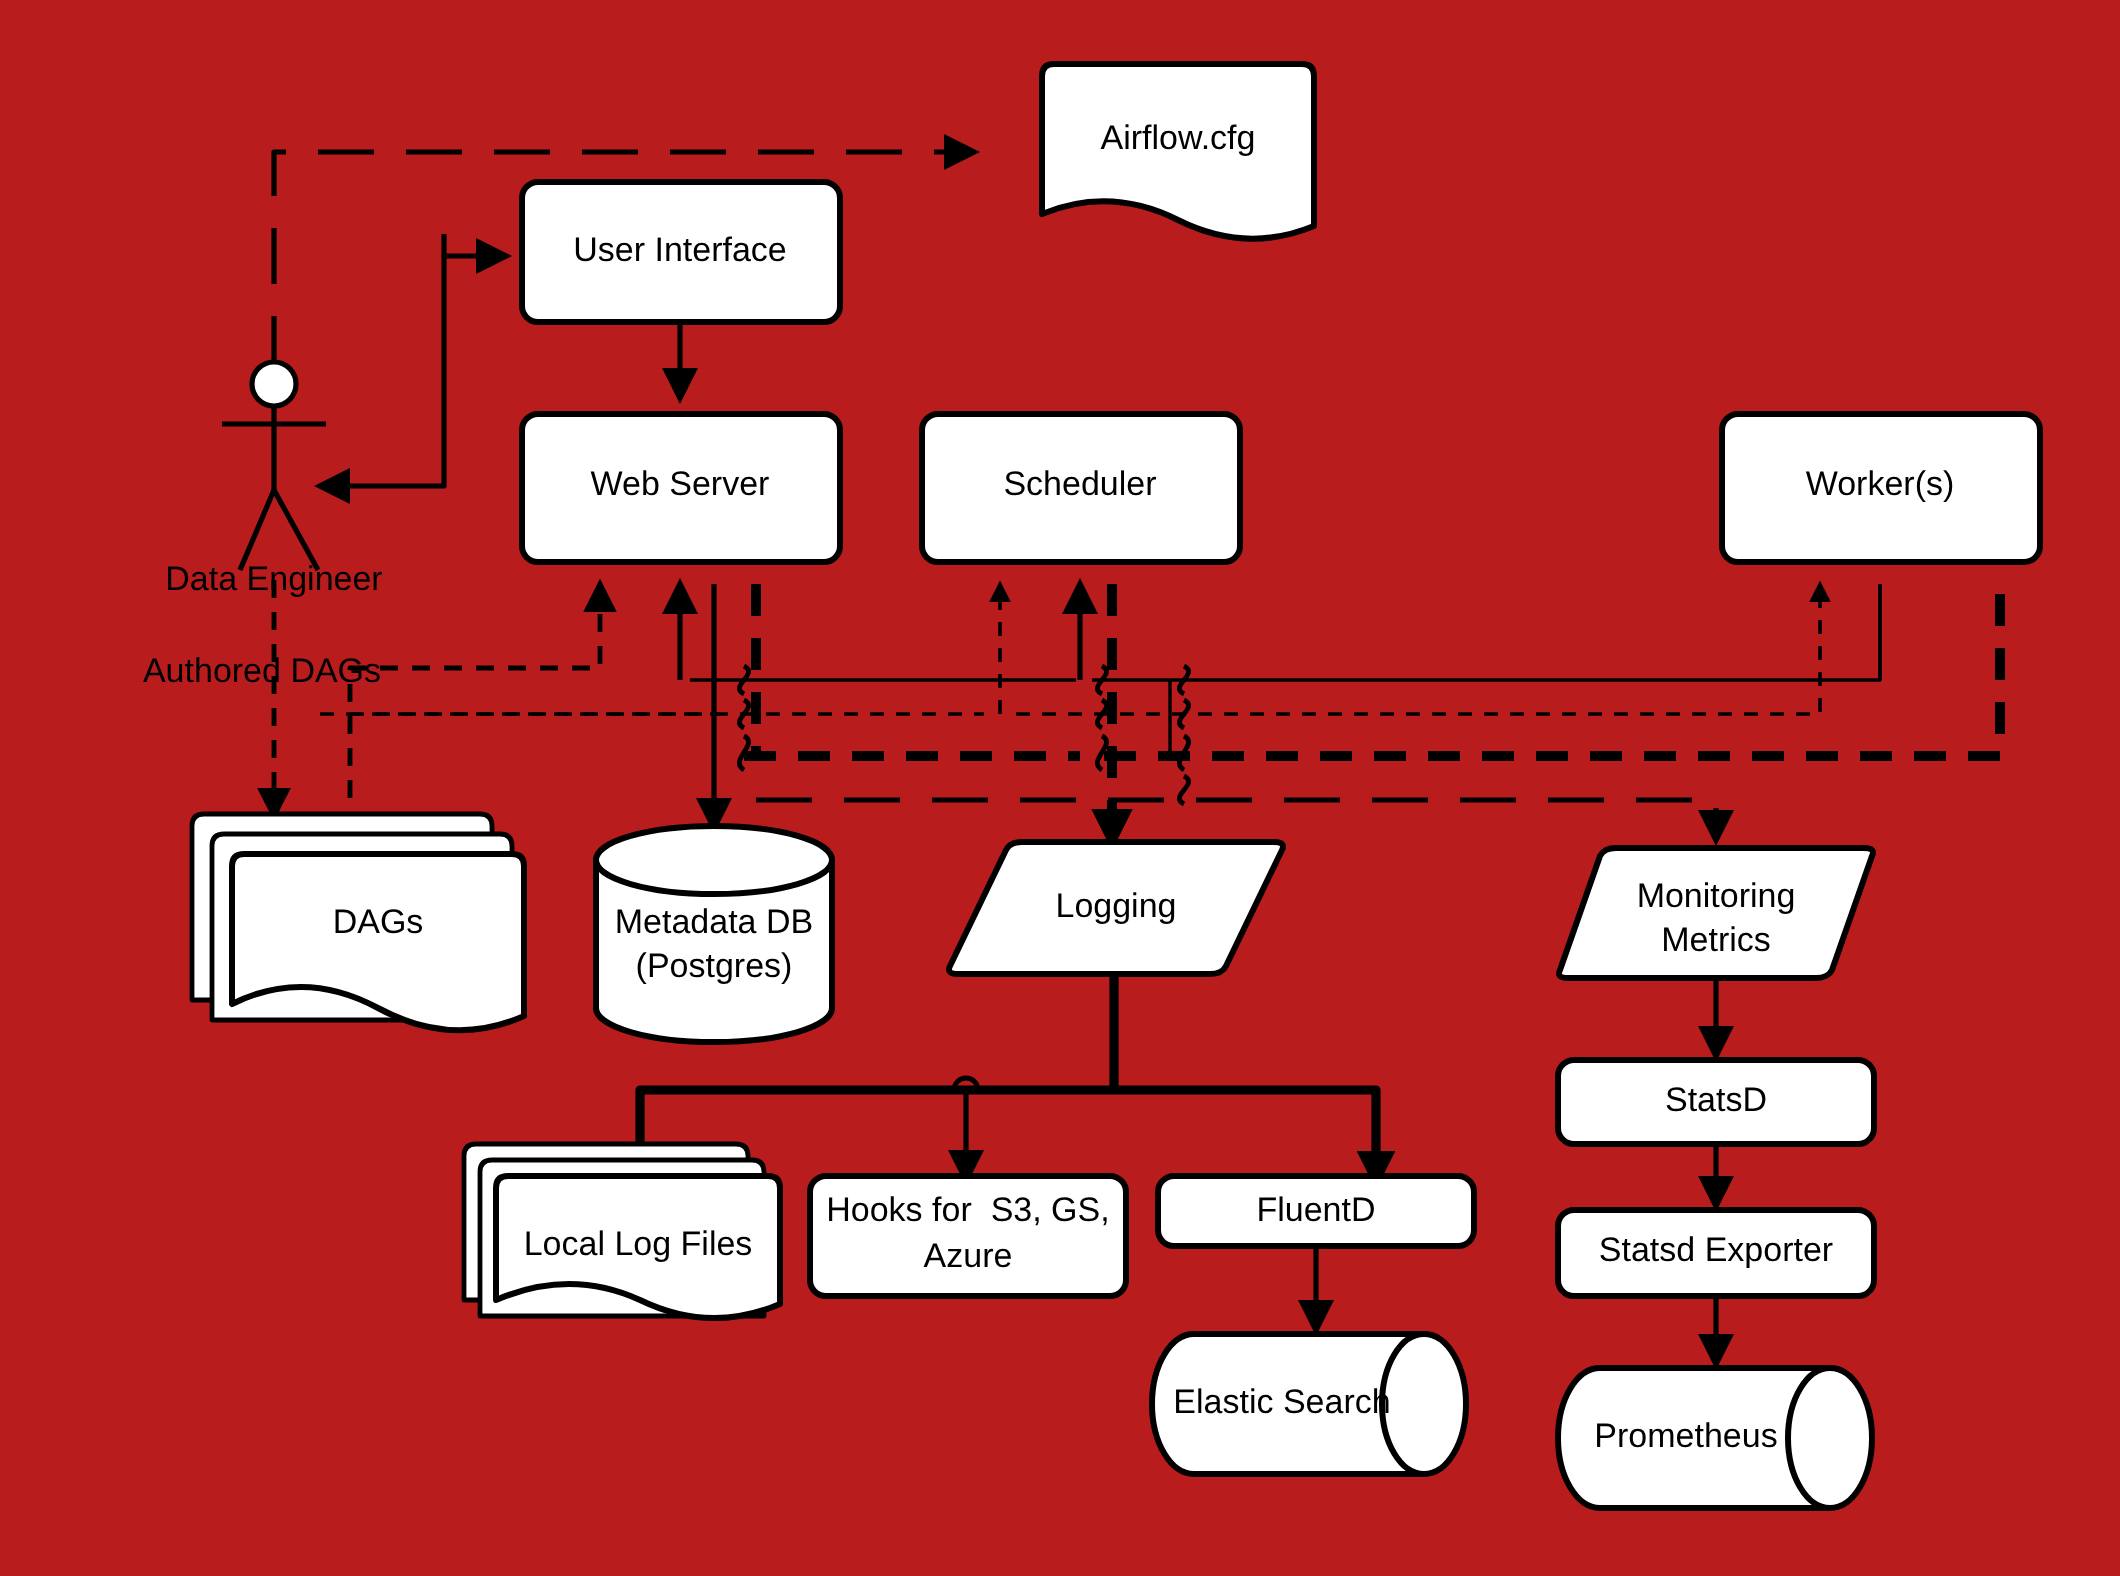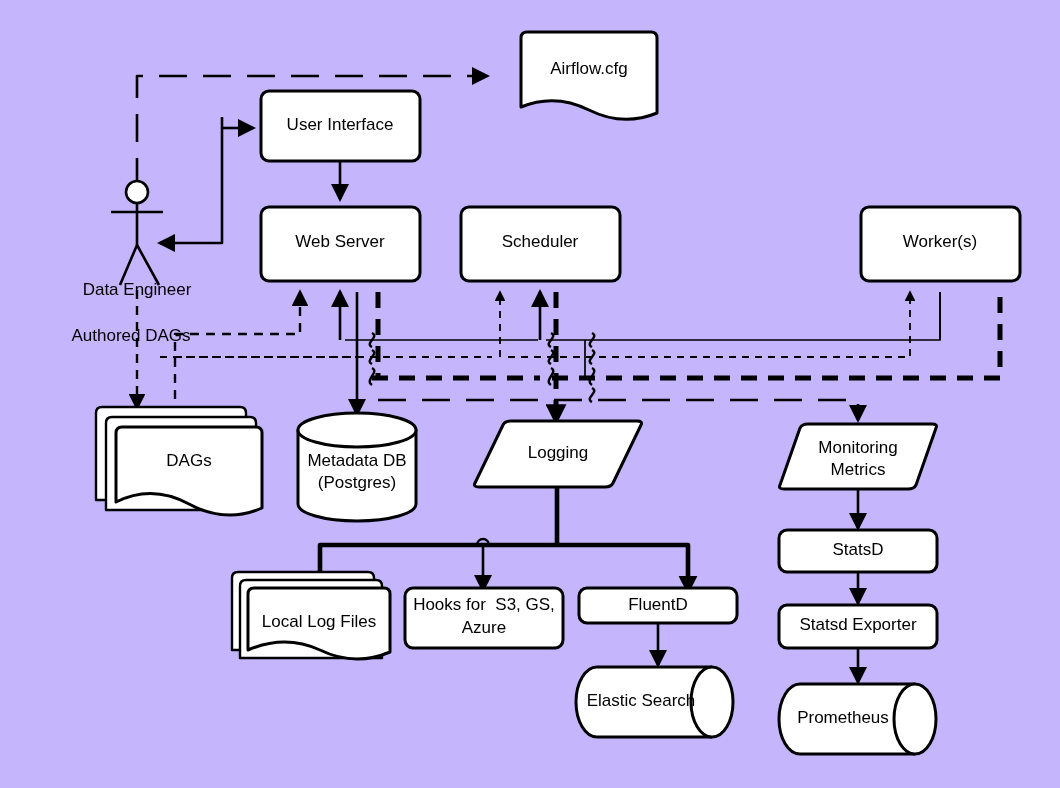--- a/index.html
+++ b/index.html
@@ -8,21 +8,21 @@
     padding: 0;
     background: #ffffff;
   }
   body {
     font-family: "Liberation Sans", sans-serif;
   }
   #diagram-root {
     position: relative;
     width: 1060px;
     height: 788px;
-    background: #c4b5fd;
+    background: #b91c1c;
     overflow: hidden;
   }
   svg#diagram-svg {
     position: absolute;
     top: 0;
     left: 0;
     width: 1060px;
     height: 788px;
   }
   .shape-stroke {

